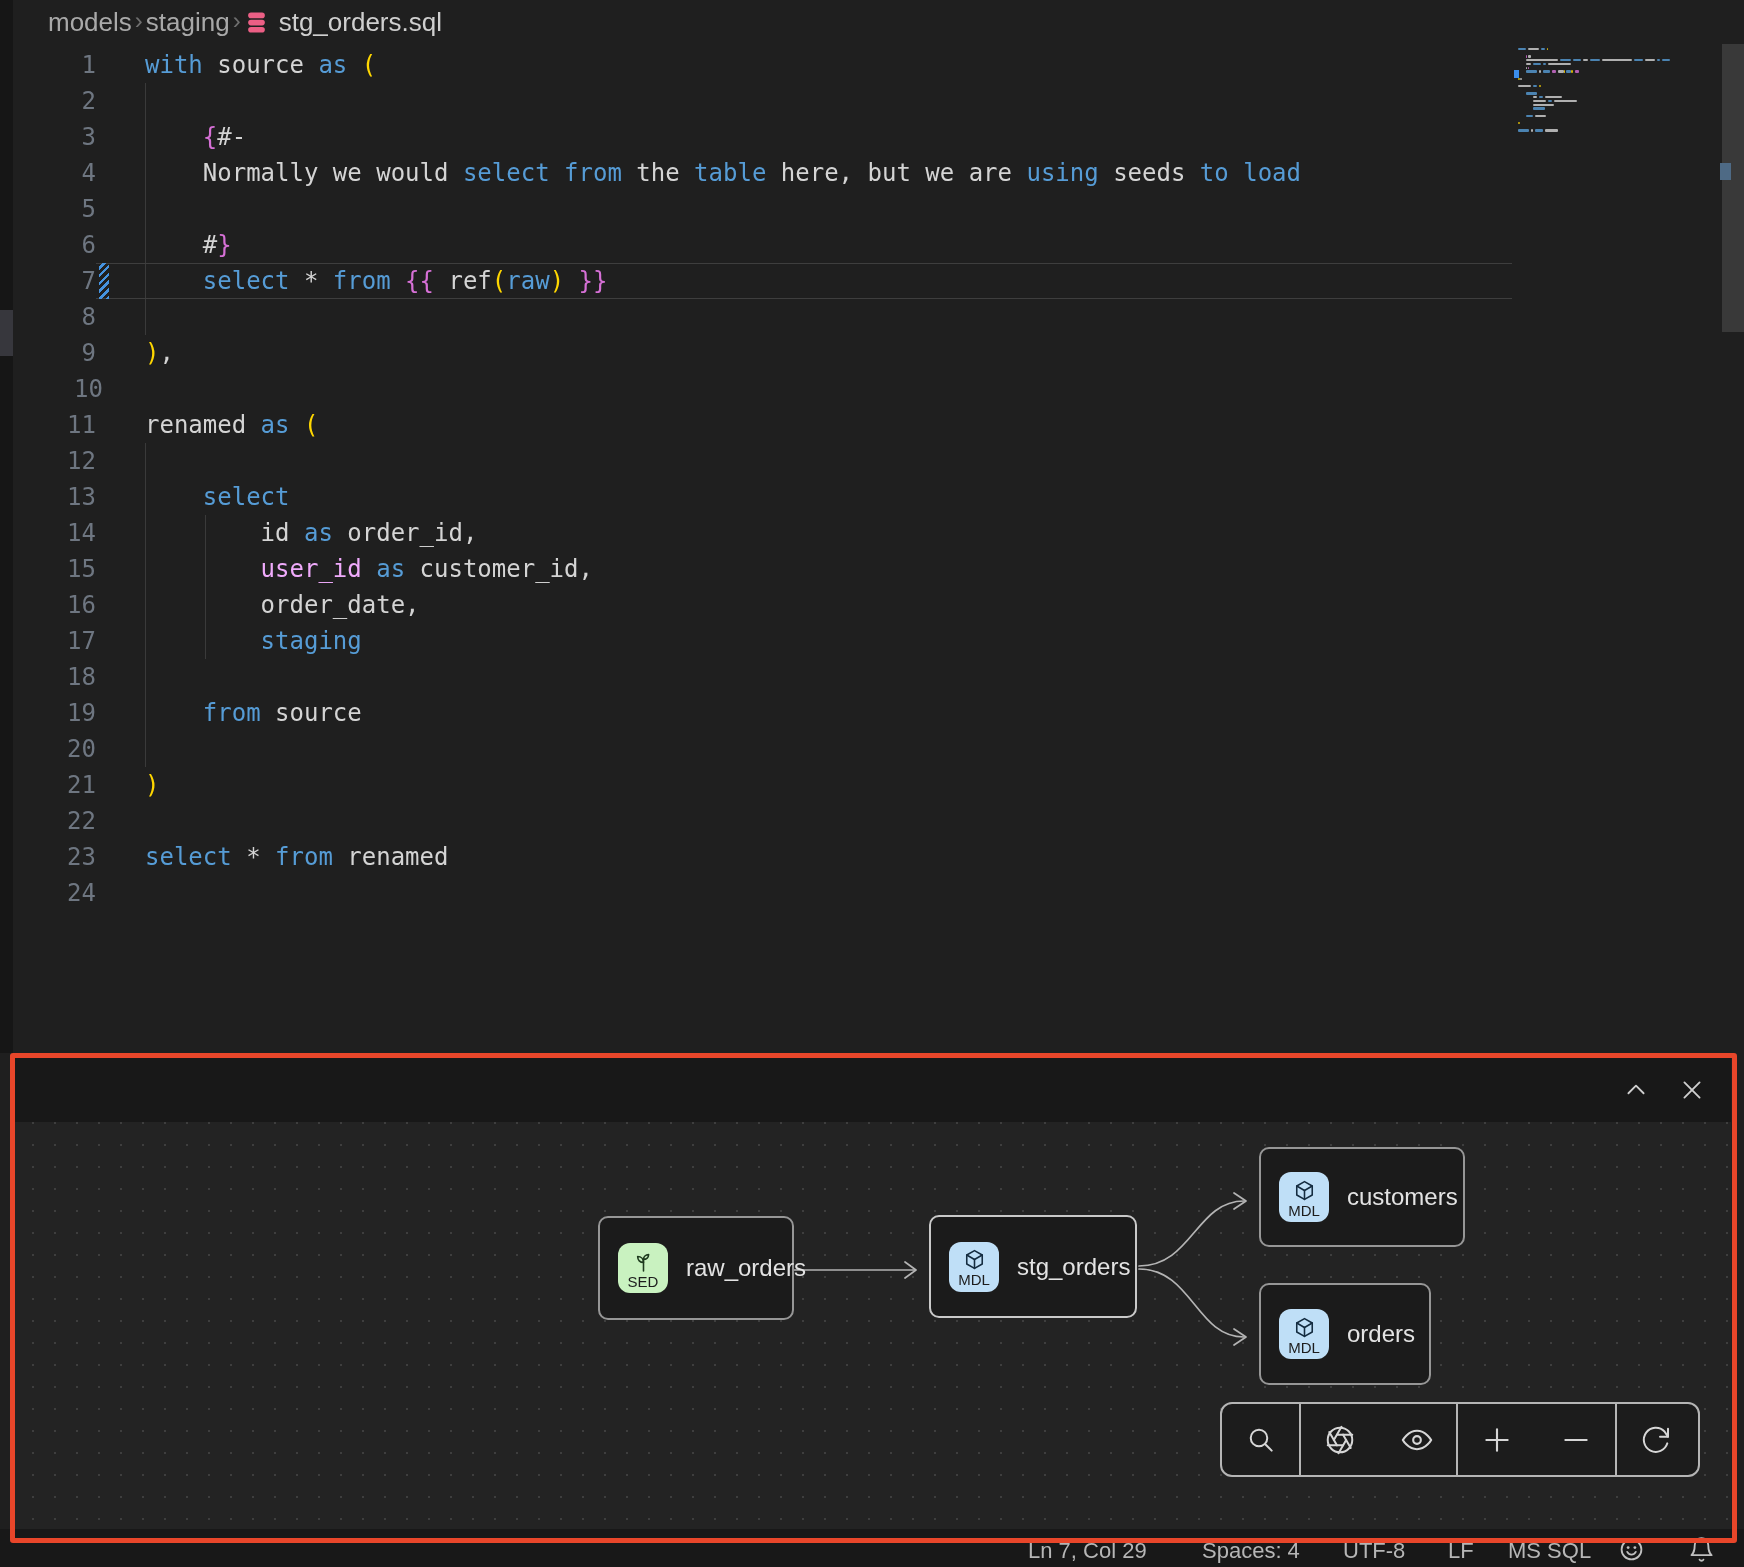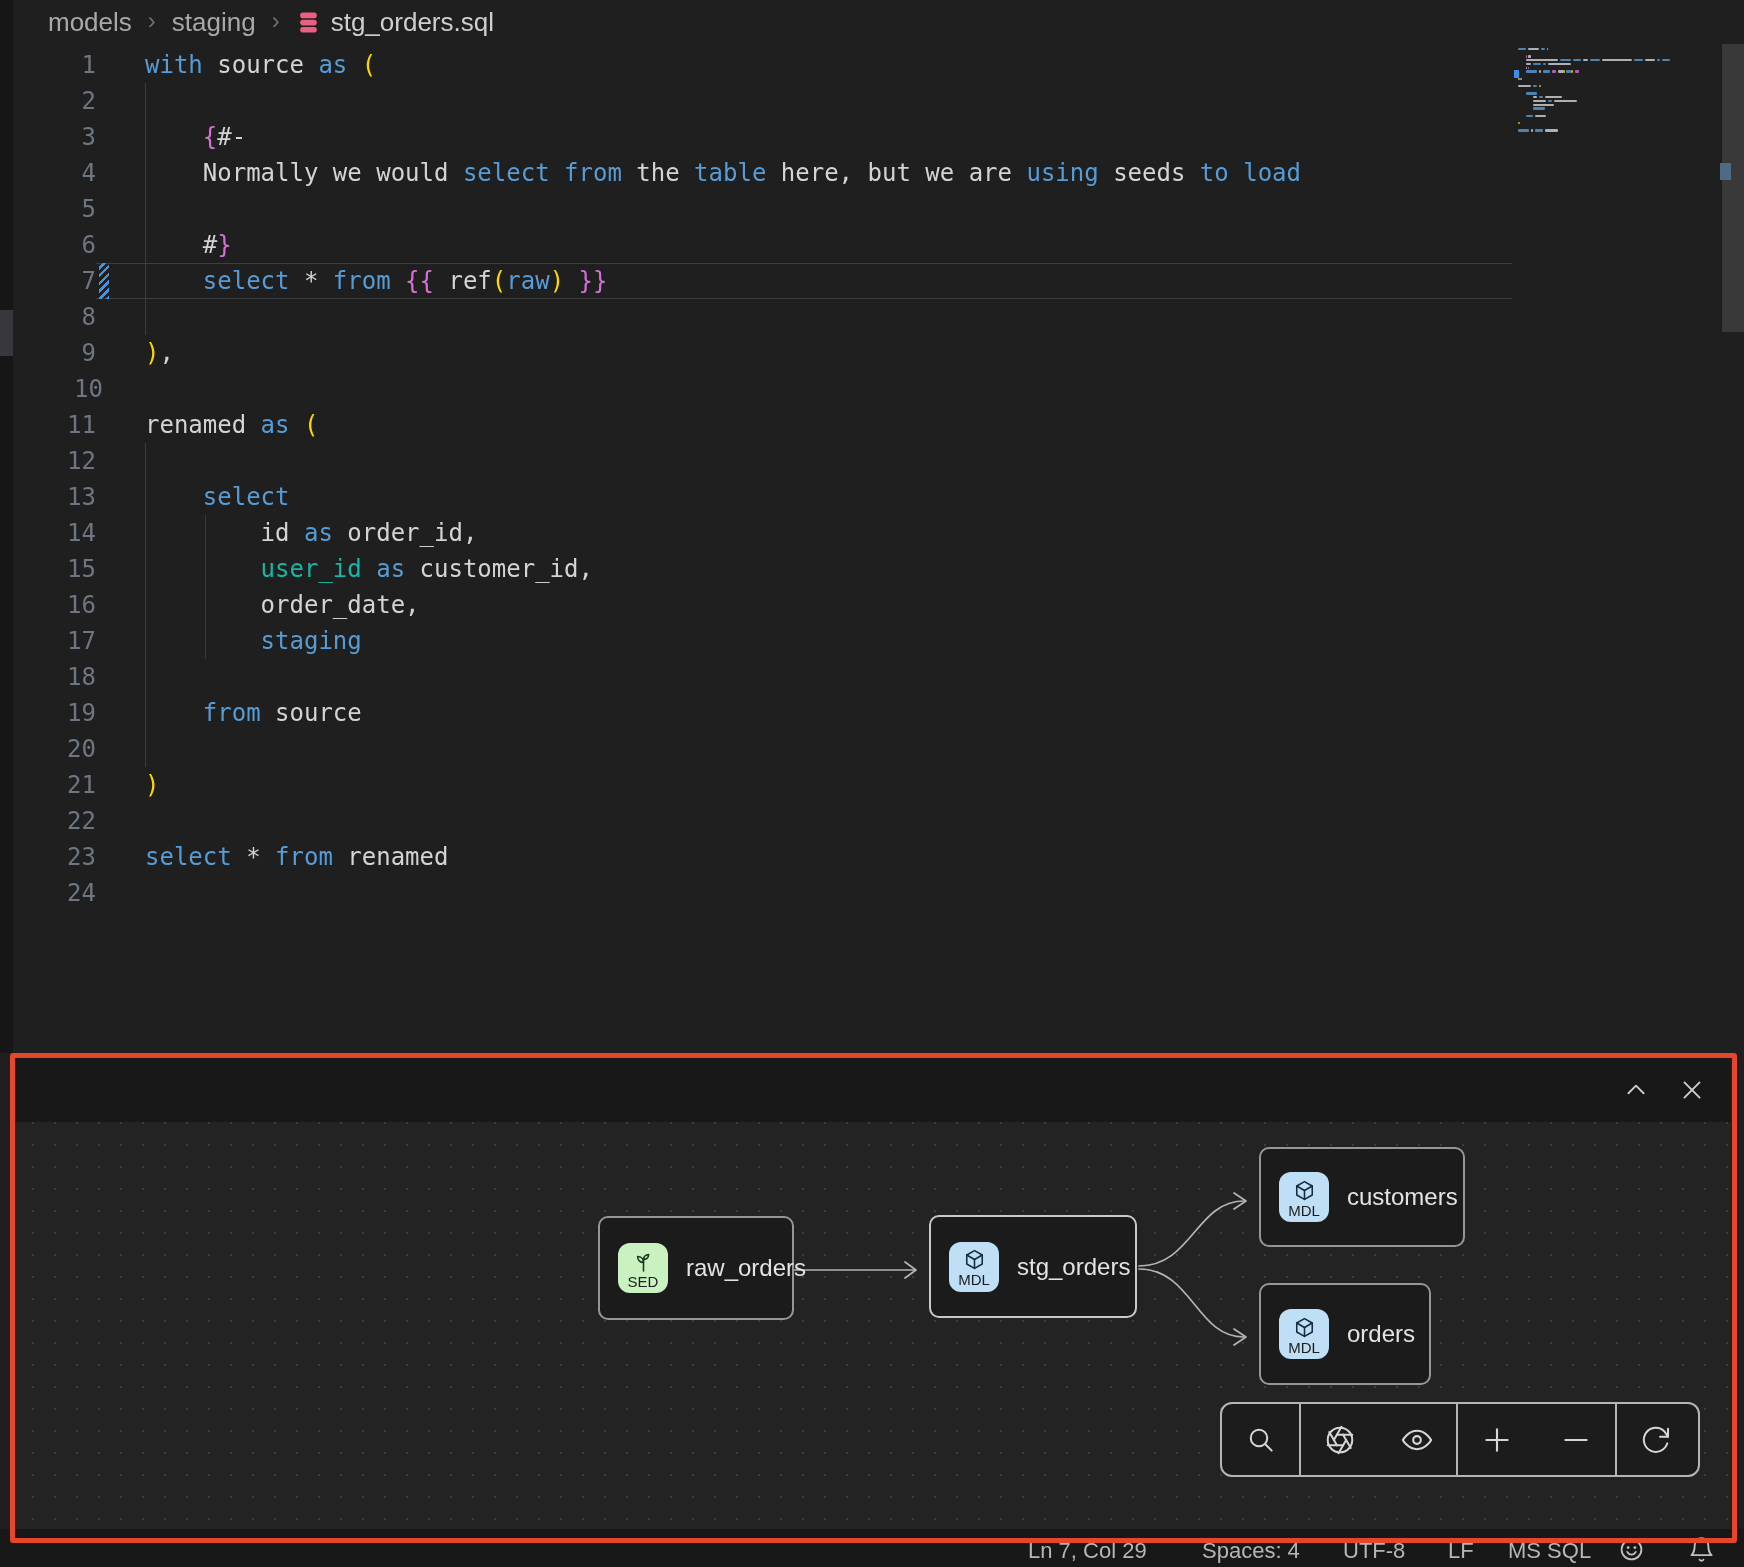--- a/index.html
+++ b/index.html
@@ -5,21 +5,21 @@
   * { margin:0; padding:0; box-sizing:border-box; }
   html,body { background:#111; }
   #root {
     position:relative; width:1744px; height:1567px; overflow:hidden;
     background:#1f1f1f; font-family:"Liberation Sans", sans-serif;
     -webkit-font-smoothing:antialiased;
   }
   
   .breadcrumb {
     position:absolute; left:0; top:0; width:1428px; height:44px;
-    display:flex; align-items:center; padding-left:48px; gap:16px;
+    display:flex; align-items:center; padding-left:48px; gap:3px;
     font-size:26px; color:#a9a9a9; z-index:2;
   }
   .crumb-sep { color:#6f6f6f; font-size:24px; transform:translateY(-1px); }
   .crumb-file { color:#cfcfcf; display:flex; align-items:center; gap:10px; }
   
   #editor { position:absolute; left:0; top:44px; width:1744px; height:1009px; overflow:hidden; }
   .left-strip { position:absolute; left:0; top:0; width:13px; height:1053px; background:#161616; z-index:3; }
   .left-strip .handle { position:absolute; left:0; top:310px; width:13px; height:46px; background:#37373d; }
   .code-row { position:absolute; left:0; right:0; height:36px; }
   .gutter-num {
@@ -177,21 +177,21 @@
         <div class="code-row" style="top: 471px;">
           <div class="gutter-num">14</div>
           <div class="indent-guide" style="left: 145px;"></div>
           <div class="indent-guide" style="left: 205px;"></div>
           <div class="code-text"><span style="color: rgb(212, 212, 212);">        id </span><span style="color: rgb(86, 156, 214);">as</span><span style="color: rgb(212, 212, 212);"> order_id,</span></div>
         </div>
         <div class="code-row" style="top: 507px;">
           <div class="gutter-num">15</div>
           <div class="indent-guide" style="left: 145px;"></div>
           <div class="indent-guide" style="left: 205px;"></div>
-          <div class="code-text"><span style="color: #14b8a6;">        user_id </span><span style="color: rgb(86, 156, 214);">as</span><span style="color: rgb(212, 212, 212);"> customer_id,</span></div>
+          <div class="code-text"><span style="color: #f0abfc;">        user_id </span><span style="color: rgb(86, 156, 214);">as</span><span style="color: rgb(212, 212, 212);"> customer_id,</span></div>
         </div>
         <div class="code-row" style="top: 543px;">
           <div class="gutter-num">16</div>
           <div class="indent-guide" style="left: 145px;"></div>
           <div class="indent-guide" style="left: 205px;"></div>
           <div class="code-text"><span style="color: rgb(212, 212, 212);">        order_date,</span></div>
         </div>
         <div class="code-row" style="top: 579px;">
           <div class="gutter-num">17</div>
           <div class="indent-guide" style="left: 145px;"></div>

